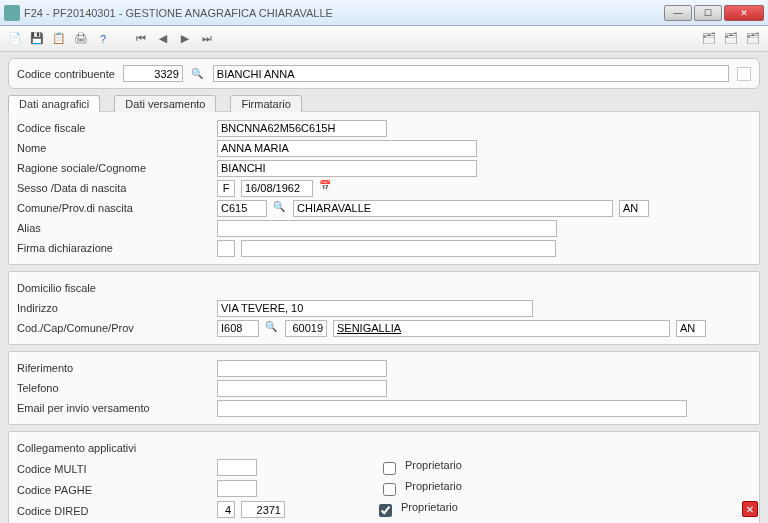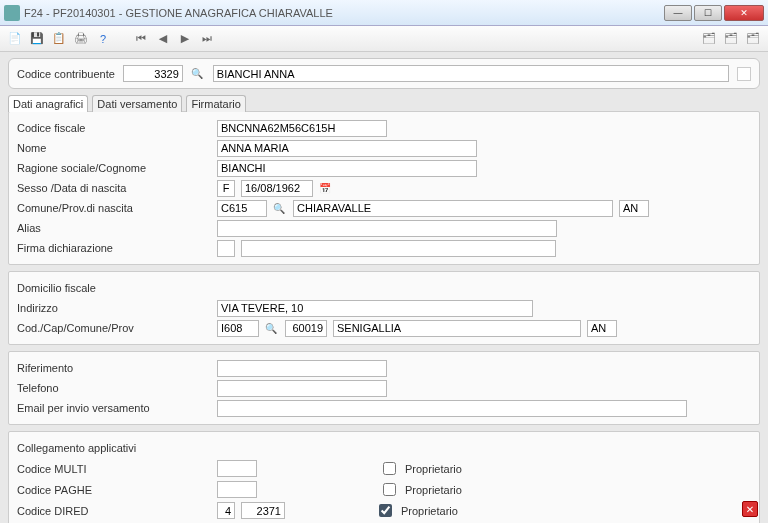--- a/index.html
+++ b/index.html
@@ -63,31 +63,31 @@
     display:flex;
     gap:0;
     margin-top:2px;
     margin-bottom:-1px;
     position:relative;
     z-index:2;
   }
   .tab {
     border:1px solid #bbb;
     border-bottom:none;
-    padding:2px 4px;
+    padding:2px 10px;
     background:#f2f2f2;
     font-size:11px;
     border-radius:3px 3px 0 0;
-    margin-right:4px;
+    margin-right:14px;
     cursor:pointer;
   }
   .tab.active { background:#fff; position:relative; }
   .formgrid .row { display:flex; align-items:center; min-height:20px; padding:1px 0; }
   .formgrid .row > .lbl { width: 200px; flex:none; }
-  .formgrid .row > .field { display:flex; gap:6px; align-items:center; flex:1;}
+  .formgrid .row > .field { display:flex; gap:6px; align-items:flex-start; flex:1;}
   .lookup { width:14px;height:14px;display:inline-flex;align-items:center;justify-content:center;color:#888;font-size:10px;}
   .chk { width:13px;height:13px; accent-color:#456; }
   .section-title { font-weight:normal; color:#333; }
   .status-close {
     position:absolute;
     bottom:6px; right:10px;
     width:16px;height:16px;
     background:#d33;
     border:1px solid #900;
     color:#fff;
@@ -207,21 +207,21 @@
         <div class="field">
             <input type="text" style="width: 316px;" value="VIA TEVERE, 10">
           </div>
         </div>
       <div class="row">
           <span class="lbl">Cod./Cap/Comune/Prov</span>
         <div class="field">
           <input type="text" style="width: 42px;" value="I608">
           <span class="lookup">🔍</span>
           <input type="text" style="width: 42px; text-align: right;" value="60019">
-          <input type="text" style="width: 248px;" value="SENIGALLIA">
+          <input type="text" style="width: 337px; text-decoration: underline;" value="SENIGALLIA">
           <input type="text" style="width: 30px;" value="AN">
         </div>
         </div>
     </div>
 
     <div class="shadowbox formgrid">
       <div class="row">
           <span class="lbl">Riferimento</span>
         <div class="field">
             <input type="text" style="width: 170px;" value="">

